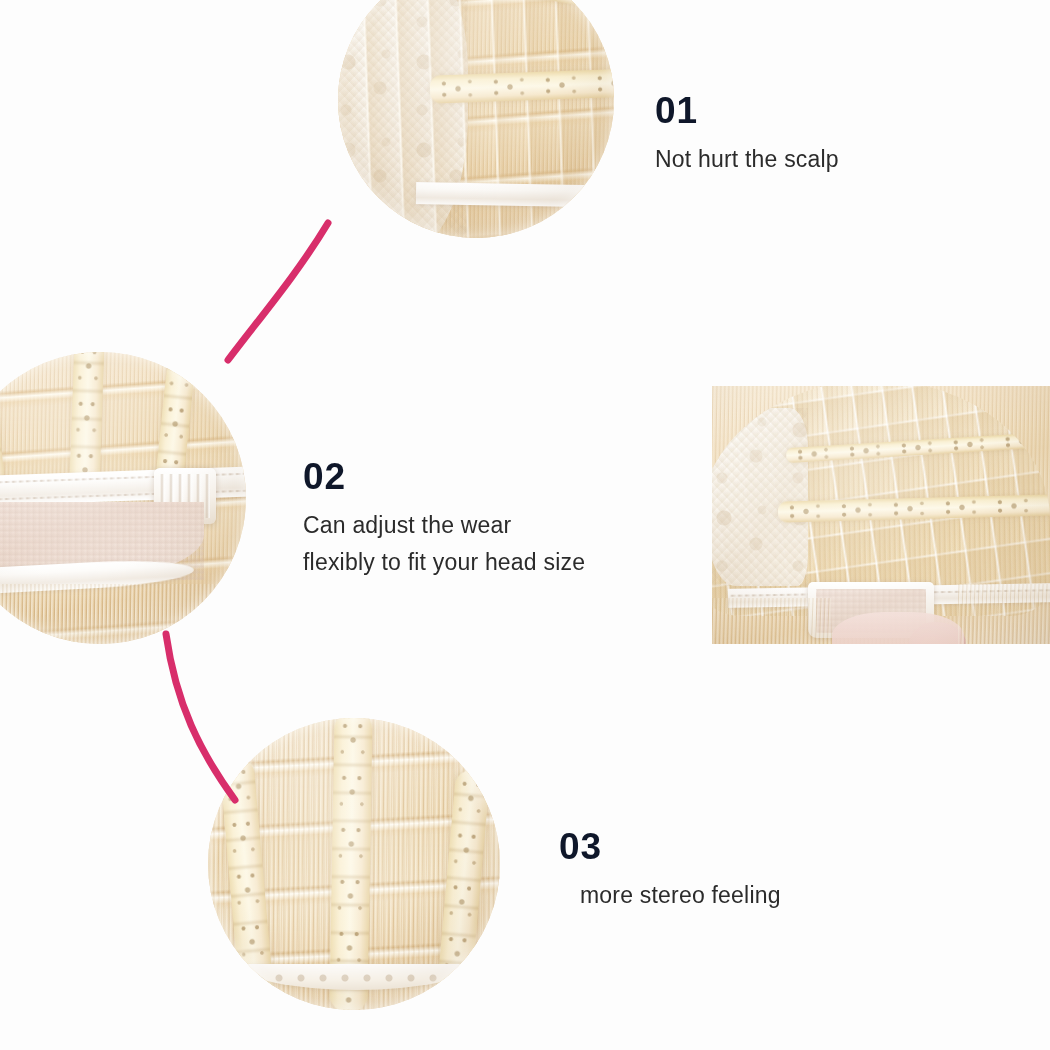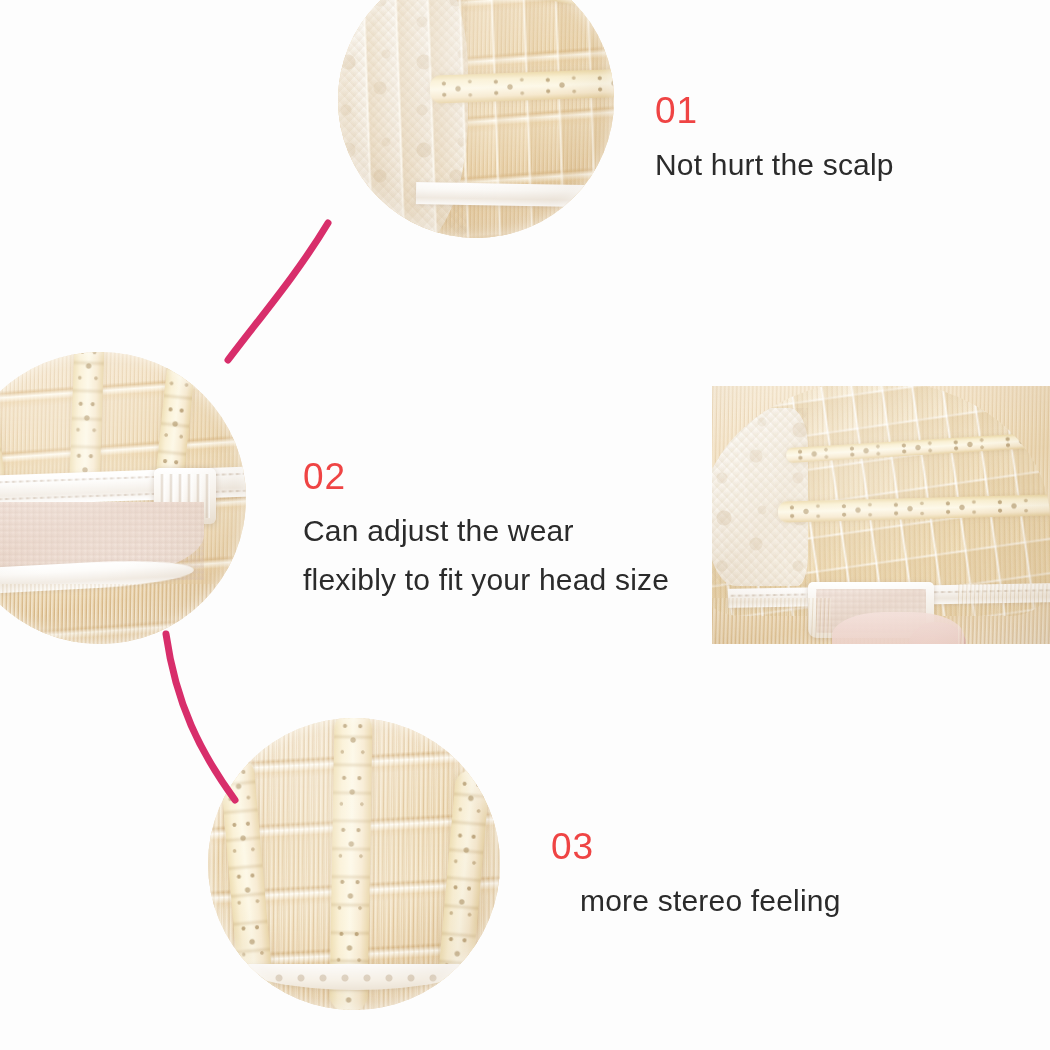--- a/index.html
+++ b/index.html
@@ -48,39 +48,39 @@
     z-index: 2;
   }
 
   
   .feature-block {
     position: absolute;
     z-index: 8;
   }
   .feature-num {
     font-size: 37px;
-    font-weight: 400;
-    color: #ef4444;
+    font-weight: 700;
+    color: #0f172a;
     line-height: 1;
     letter-spacing: 1px;
     margin-bottom: 12px;
   }
   .feature-line {
-    font-size: 30px;
+    font-size: 23px;
     font-weight: 400;
     color: #2b2b2b;
     line-height: 1.62;
     letter-spacing: 0.2px;
     white-space: nowrap;
   }
 
   .fb-01 { left: 655px; top: 92px; }
   .fb-02 { left: 303px; top: 458px; }
   .fb-03 { left: 547px; top: 828px; }
-  .fb-03 .feature-num { margin-left: 4px; }
+  .fb-03 .feature-num { margin-left: 12px; }
   .fb-03 .feature-lines { margin-left: 33px; }
 
   
 
   .tex {
     position: absolute;
     left: 0; top: 0;
     width: 100%;
     height: 100%;
   }

